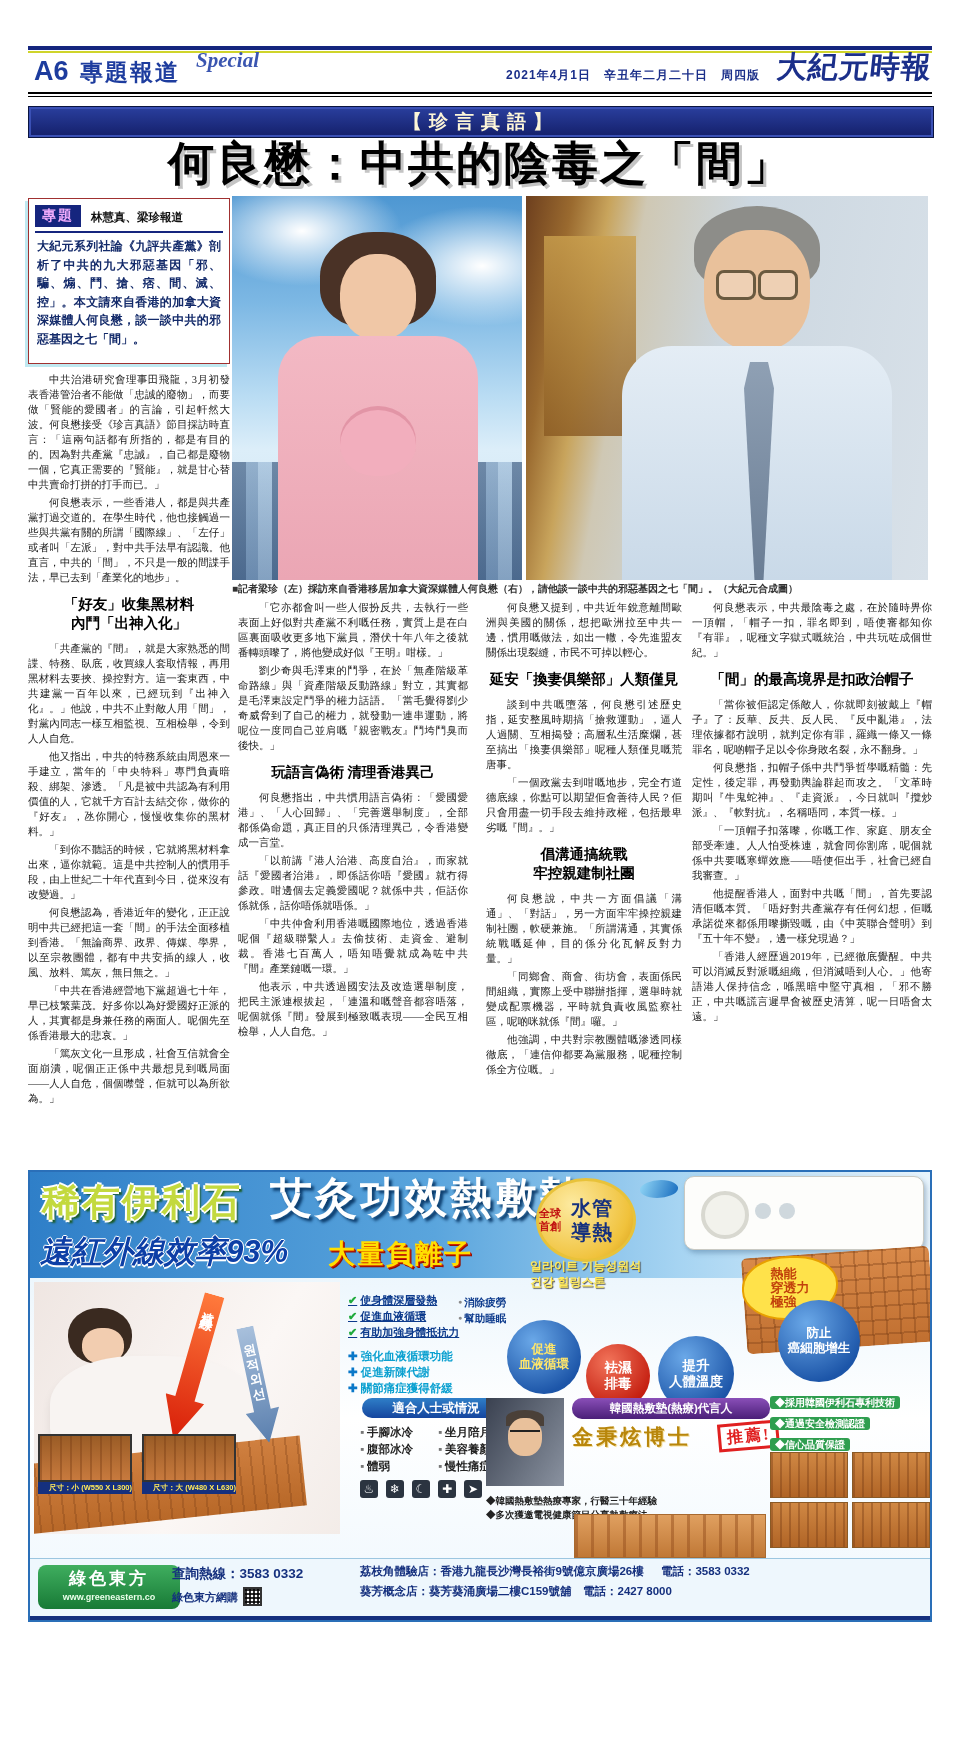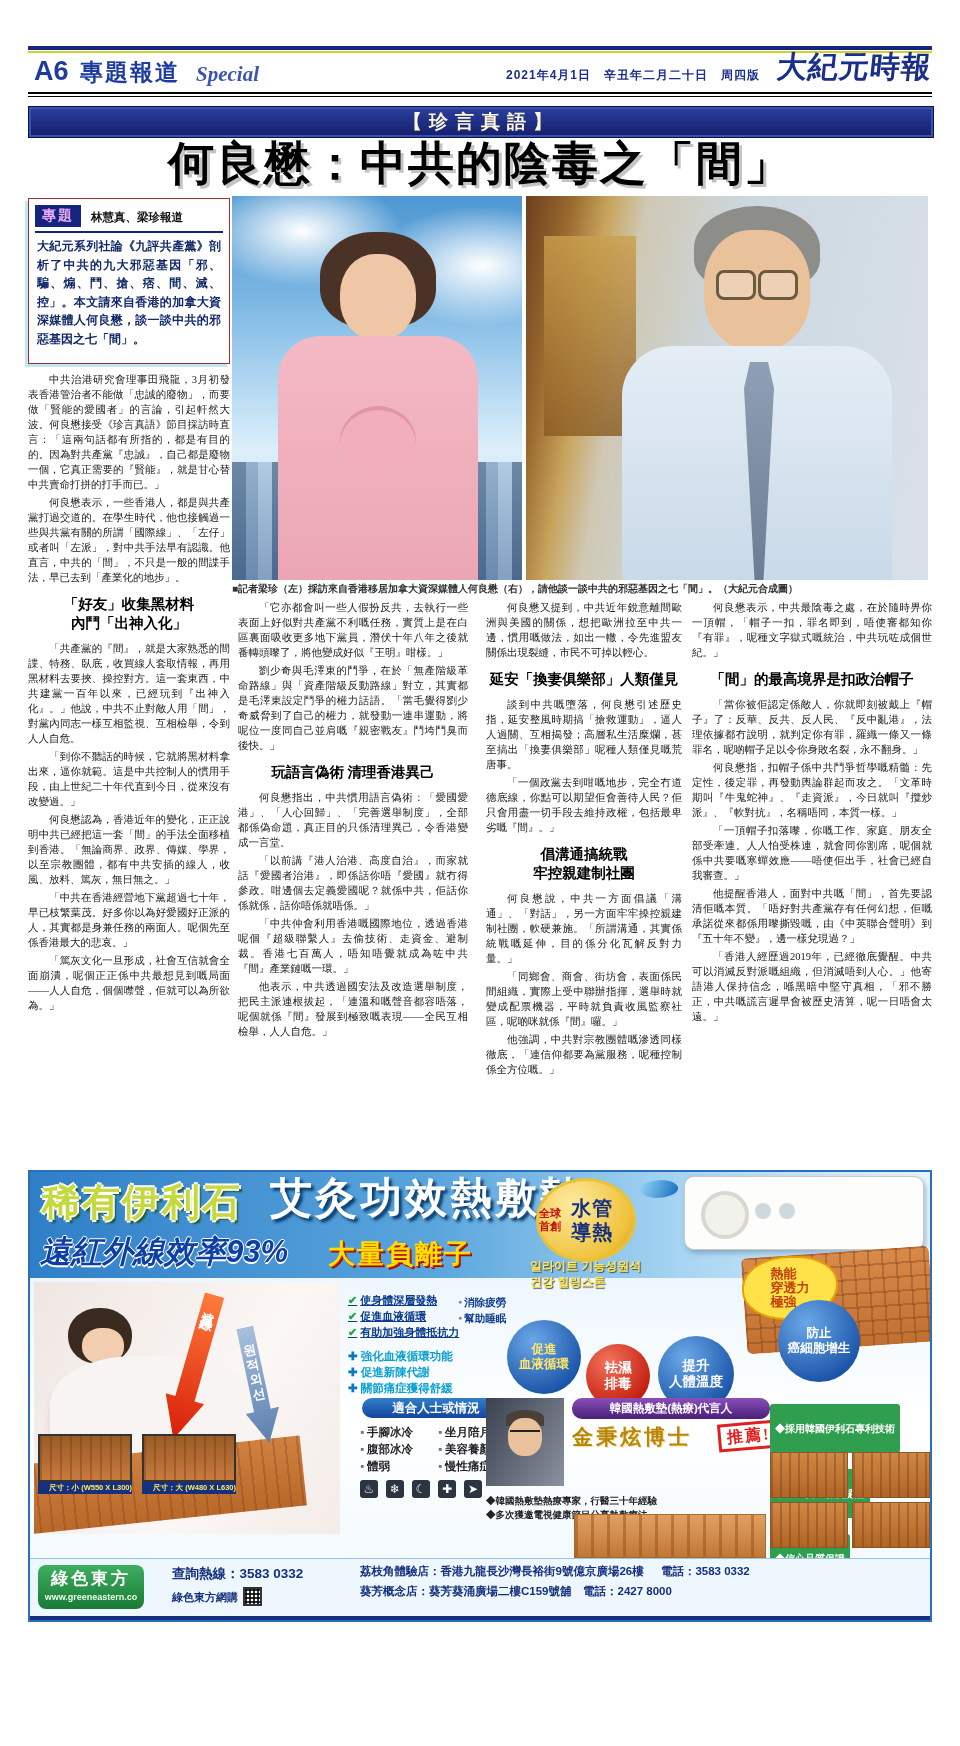--- a/index.html
+++ b/index.html
@@ -5,21 +5,21 @@
   html,body{margin:0;padding:0;background:#fff;}
   .page{position:relative;width:960px;height:1746px;background:#fff;overflow:hidden;
         font-family:"Liberation Sans","DejaVu Sans",sans-serif;}
   .abs{position:absolute;}
 
   
   .top-rule{left:28px;top:46px;width:904px;height:4px;background:#15257e;}
   .top-rule-gold{left:28px;top:51px;width:904px;height:2px;background:#cfd42a;}
   .edition{left:34px;top:56px;font:900 27px/30px "Liberation Sans",sans-serif;color:#1d3c9e;}
   .section{left:80px;top:60px;font:900 23px/26px "Liberation Serif",serif;color:#1d3c9e;letter-spacing:2px;}
-  .section-en{left:196px;top:62px;font:italic 700 21px/24px "Liberation Serif",serif;color:#3a55b0;}
+  .section-en{left:196px;top:48px;font:italic 700 21px/24px "Liberation Serif",serif;color:#3a55b0;}
   .dateline{left:470px;top:68px;width:290px;text-align:right;font:900 12px/14px "Liberation Sans",sans-serif;color:#1b2f8a;letter-spacing:1px;}
   .masthead{left:770px;top:50px;width:162px;text-align:right;font:900 30px/34px "Liberation Serif",serif;color:#1b2f8a;transform:skewX(-6deg);letter-spacing:1px;}
   .black-rule1{left:28px;top:92px;width:904px;height:2px;background:#000;}
   .black-rule2{left:28px;top:96px;width:904px;height:1px;background:#000;}
 
   
   .banner{left:28px;top:106px;width:904px;height:30px;background:linear-gradient(#2a3f9e,#141f6a);
           border:1px solid #0a1440;box-shadow:inset 0 0 0 2px #3a50b5;display:flex;align-items:center;justify-content:center;
           font:900 19px/22px "Liberation Serif",serif;color:#fdf6d8;letter-spacing:7px;}
   .headline{left:28px;top:138px;width:904px;text-align:center;
@@ -161,29 +161,29 @@
   .d-glass{position:absolute;left:24px;top:32px;width:30px;height:9px;border-top:2px solid #222;}
   .endorse-banner{position:absolute;left:542px;top:226px;width:198px;height:21px;border-radius:10px;
       background:linear-gradient(#8a4fb8,#4a1f78);color:#fff;font:900 11.5px/21px "Liberation Sans",sans-serif;text-align:center;}
   .endorse-name{position:absolute;left:542px;top:252px;font:900 21px/26px "Liberation Serif",serif;color:#b8860b;letter-spacing:3px;text-shadow:1px 1px 0 #f5e0a0;}
   .stamp{position:absolute;left:688px;top:250px;border:3px solid #e02020;color:#e02020;background:#fff;
       font:900 16px/18px "Liberation Serif",serif;padding:2px 6px;transform:rotate(-5deg);letter-spacing:2px;}
   .doc-points{position:absolute;left:456px;top:322px;width:280px;}
   .pt{font:700 9.5px/13.5px "Liberation Sans",sans-serif;color:#222;}
   .gfeats{position:absolute;left:740px;top:216px;width:164px;}
   .gfeat{display:block;width:fit-content;font:700 10px/13px "Liberation Sans",sans-serif;color:#fff;
-      background:#2f9e4f;margin:16px 0 3px;padding:18px 5px;border-radius:3px;}
+      background:#2f9e4f;margin:8px 0 3px;padding:0 5px;border-radius:3px;}
   .mats-collage{position:absolute;left:740px;top:280px;width:164px;display:flex;flex-wrap:wrap;gap:4px;}
   .mimg{width:78px;height:46px;border:1px solid #8a5a26;box-sizing:border-box;
       background:repeating-linear-gradient(90deg,rgba(120,60,20,.4) 0 2px,transparent 2px 9px),linear-gradient(#d08844,#b06426);}
   .mid-photo{position:absolute;left:544px;top:342px;width:190px;height:42px;border:1px solid #a86a30;
       background:repeating-linear-gradient(90deg,rgba(150,80,30,.5) 0 3px,transparent 3px 16px),linear-gradient(#e0a060,#c07836);}
 
   .ad-footer{position:absolute;left:0;top:386px;width:904px;height:58px;background:#eef7fd;border-top:1px solid #9cc6e0;}
-  .logo-green{position:absolute;left:8px;top:6px;width:106px;height:44px;border-radius:8px;
+  .logo-green{position:absolute;left:8px;top:6px;width:142px;height:44px;border-radius:8px;
       background:linear-gradient(#3fae5f,#187a36);color:#fff;text-align:center;}
   .logo-green .lg1{font:900 17px/24px "Liberation Serif",serif;letter-spacing:3px;padding-top:2px;}
   .logo-green .lg2{font:700 9px/12px "Liberation Sans",sans-serif;color:#eaffea;}
   .hotline{position:absolute;left:142px;top:6px;font:900 13.5px/17px "Liberation Sans",sans-serif;color:#15307e;}
   .shoprow{position:absolute;left:142px;top:28px;font:900 11px/16px "Liberation Sans",sans-serif;color:#15307e;display:flex;align-items:center;gap:5px;}
   .qr{width:15px;height:15px;border:2px solid #333;background:
       repeating-linear-gradient(90deg,#333 0 2px,#fff 2px 4px),repeating-linear-gradient(#333 0 2px,#fff 2px 4px);background-blend-mode:multiply;}
   .stores{position:absolute;left:330px;top:4px;width:560px;}
   .store-line{font:900 11.5px/16px "Liberation Sans",sans-serif;color:#15307e;margin-bottom:4px;}
   .store-tel{margin-left:14px;}
@@ -233,20 +233,21 @@
     <div class="tie"></div>
   </div>
   <div class="abs caption">■記者梁珍（左）採訪來自香港移居加拿大資深媒體人何良懋（右），請他談一談中共的邪惡基因之七「間」。（大紀元合成圖）</div>
 
   <div class="abs col col1">
       <p class="body-p">中共治港研究會理事田飛龍，3月初發表香港管治者不能做「忠誠的廢物」，而要做「賢能的愛國者」的言論，引起軒然大波。何良懋接受《珍言真語》節目採訪時直言：「這兩句話都有所指的，都是有目的的。因為對共產黨『忠誠』，自己都是廢物一個，它真正需要的『賢能』，就是甘心替中共賣命打拼的打手而已。」</p>
       <p class="body-p">何良懋表示，一些香港人，都是與共產黨打過交道的。在學生時代，他也接觸過一些與共黨有關的所謂「國際線」、「左仔」或者叫「左派」，對中共手法早有認識。他直言，中共的「間」，不只是一般的間諜手法，早已去到「產業化的地步」。</p>
       <div class="sub-head">「好友」收集黑材料
 內鬥「出神入化」</div>
       <p class="body-p">「共產黨的『間』，就是大家熟悉的間諜、特務、臥底，收買線人套取情報，再用黑材料去要挾、操控對方。這一套東西，中共建黨一百年以來，已經玩到『出神入化』。」他說，中共不止對敵人用「間」，對黨內同志一樣互相監視、互相檢舉，令到人人自危。</p>
+      <p class="body-p">他又指出，中共的特務系統由周恩來一手建立，當年的「中央特科」專門負責暗殺、綁架、滲透。「凡是被中共認為有利用價值的人，它就千方百計去結交你，做你的『好友』，氹你開心，慢慢收集你的黑材料。」</p>
       <p class="body-p">「到你不聽話的時候，它就將黑材料拿出來，逼你就範。這是中共控制人的慣用手段，由上世紀二十年代直到今日，從來沒有改變過。」</p>
       <p class="body-p">何良懋認為，香港近年的變化，正正說明中共已經把這一套「間」的手法全面移植到香港。「無論商界、政界、傳媒、學界，以至宗教團體，都有中共安插的線人，收風、放料、篤灰，無日無之。」</p>
       <p class="body-p">「中共在香港經營地下黨超過七十年，早已枝繁葉茂。好多你以為好愛國好正派的人，其實都是身兼任務的兩面人。呢個先至係香港最大的悲哀。」</p>
       <p class="body-p">「篤灰文化一旦形成，社會互信就會全面崩潰，呢個正正係中共最想見到嘅局面——人人自危，個個噤聲，佢就可以為所欲為。」</p>
     </div>
   <div class="abs col col2">
       <p class="body-p">「它亦都會叫一些人假扮反共，去執行一些表面上好似對共產黨不利嘅任務，實質上是在白區裏面吸收更多地下黨員，潛伏十年八年之後就番轉頭嚟了，將他變成好似『王明』咁樣。」</p>
       <p class="body-p">劉少奇與毛澤東的鬥爭，在於「無產階級革命路線」與「資產階級反動路線」對立，其實都是毛澤東設定鬥爭的權力話語。「當毛覺得劉少奇威脅到了自己的權力，就發動一連串運動，將呢位一度同自己並肩嘅『親密戰友』鬥垮鬥臭而後快。」</p>
       <div class="sub-head">玩語言偽術 清理香港異己</div>
       <p class="body-p">何良懋指出，中共慣用語言偽術：「愛國愛港」、「人心回歸」、「完善選舉制度」，全部都係偽命題，真正目的只係清理異己，令香港變成一言堂。</p>

